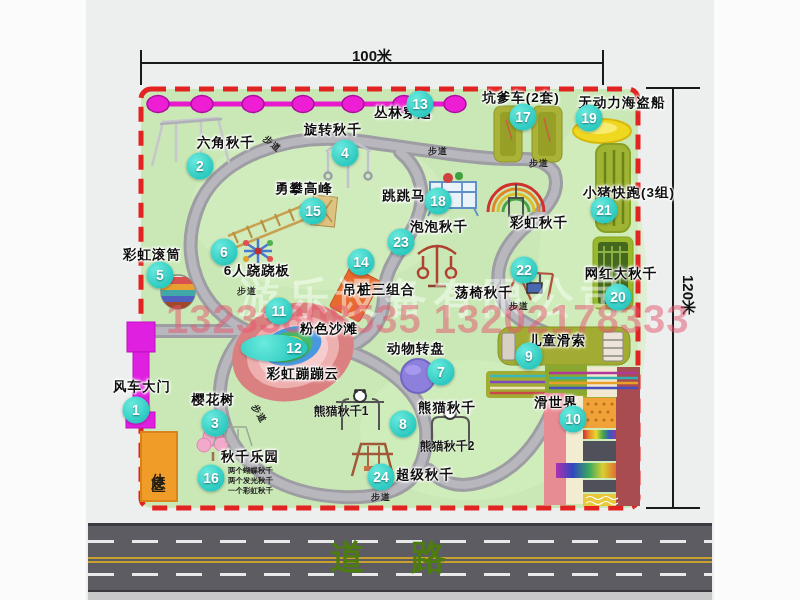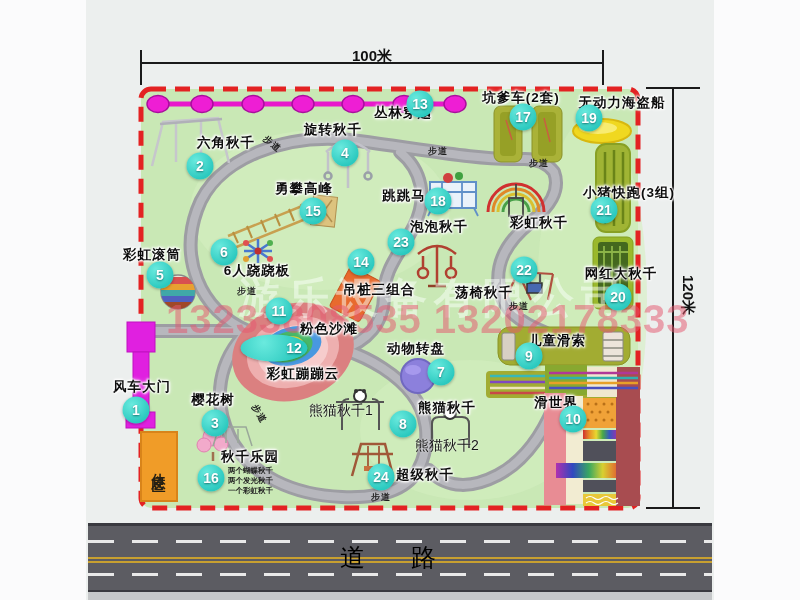--- a/index.html
+++ b/index.html
@@ -15,38 +15,38 @@
   .flabel{position:absolute;transform:translate(-50%,-50%);white-space:nowrap;
           font-size:13.5px;font-weight:bold;color:#0d0d0d;letter-spacing:1px;
           text-shadow:0 0 2px #fff,0 0 3px #fff,1px 1px 2px #fff,-1px -1px 2px #fff,0 0 5px #fff;}
   .badge{position:absolute;width:27px;height:27px;transform:translate(-50%,-50%);
          border-radius:50%;background:radial-gradient(circle at 35% 30%,#66ead e0,#2bc9bf);
          background:radial-gradient(circle at 35% 30%,#6aeade,#2bc9bf 72%);
          color:#fff;font-weight:bold;font-size:14px;line-height:27px;text-align:center;
          text-shadow:0 1px 2px rgba(0,70,70,.65);box-shadow:0 1px 3px rgba(0,0,0,.3);}
   .pdao{position:absolute;transform:translate(-50%,-50%);font-size:9px;font-weight:bold;
         color:#1c1c1c;white-space:nowrap;letter-spacing:1px;}
-  .slabel{position:absolute;transform:translate(-50%,-50%);font-size:14px;font-weight:normal;
+  .slabel{position:absolute;transform:translate(-50%,-50%);font-size:12px;font-weight:bold;
           color:#161616;white-space:nowrap;text-shadow:0 0 2px #fff;}
   #swing-lines{position:absolute;left:228px;top:466px;font-size:7.5px;line-height:10px;
                font-weight:bold;color:#222;white-space:nowrap;}
   #rest-area{position:absolute;left:140px;top:431px;width:38px;height:71px;background:#f09c28;
              border:2px solid #d8841a;box-sizing:border-box;display:flex;align-items:center;justify-content:center;}
   #rest-area span{writing-mode:vertical-rl;font-size:14px;font-weight:bold;color:#262014;letter-spacing:3px;}
   #wm-company{position:absolute;left:238px;top:270px;font-size:42px;font-weight:bold;
               color:rgba(250,255,250,.5);letter-spacing:7px;white-space:nowrap;}
   #wm-phone{position:absolute;left:166px;top:297px;font-size:40px;font-weight:bold;
             color:rgba(228,88,112,.52);letter-spacing:1px;white-space:nowrap;}
   #road{position:absolute;left:88px;top:523px;width:624px;height:69px;background:#5c5c62;
         border-top:3px solid #3a3a40;border-bottom:2px solid #3a3a40;box-sizing:border-box;}
   .dashline{position:absolute;left:0;width:624px;height:3px;
             background:repeating-linear-gradient(90deg,#e9e9e9 0 26px,transparent 26px 44px);}
   .yline{position:absolute;left:0;width:624px;height:2px;background:#c8a030;}
   #road-label{position:absolute;left:411px;top:557px;transform:translate(-50%,-50%);
-              font-size:25px;font-weight:normal;color:#000000;letter-spacing:46px;white-space:nowrap;}
+              font-size:35px;font-weight:bold;color:#4d7c0f;letter-spacing:46px;white-space:nowrap;}
   #road-under{position:absolute;left:88px;top:592px;width:624px;height:8px;background:#c6c8ca;}
 </style>
 </head>
 <body>
 
 <div id="stage">
 
   <div class="edge" style="left:0;"></div>
   <div class="edge" style="left:714px;"></div>
 

